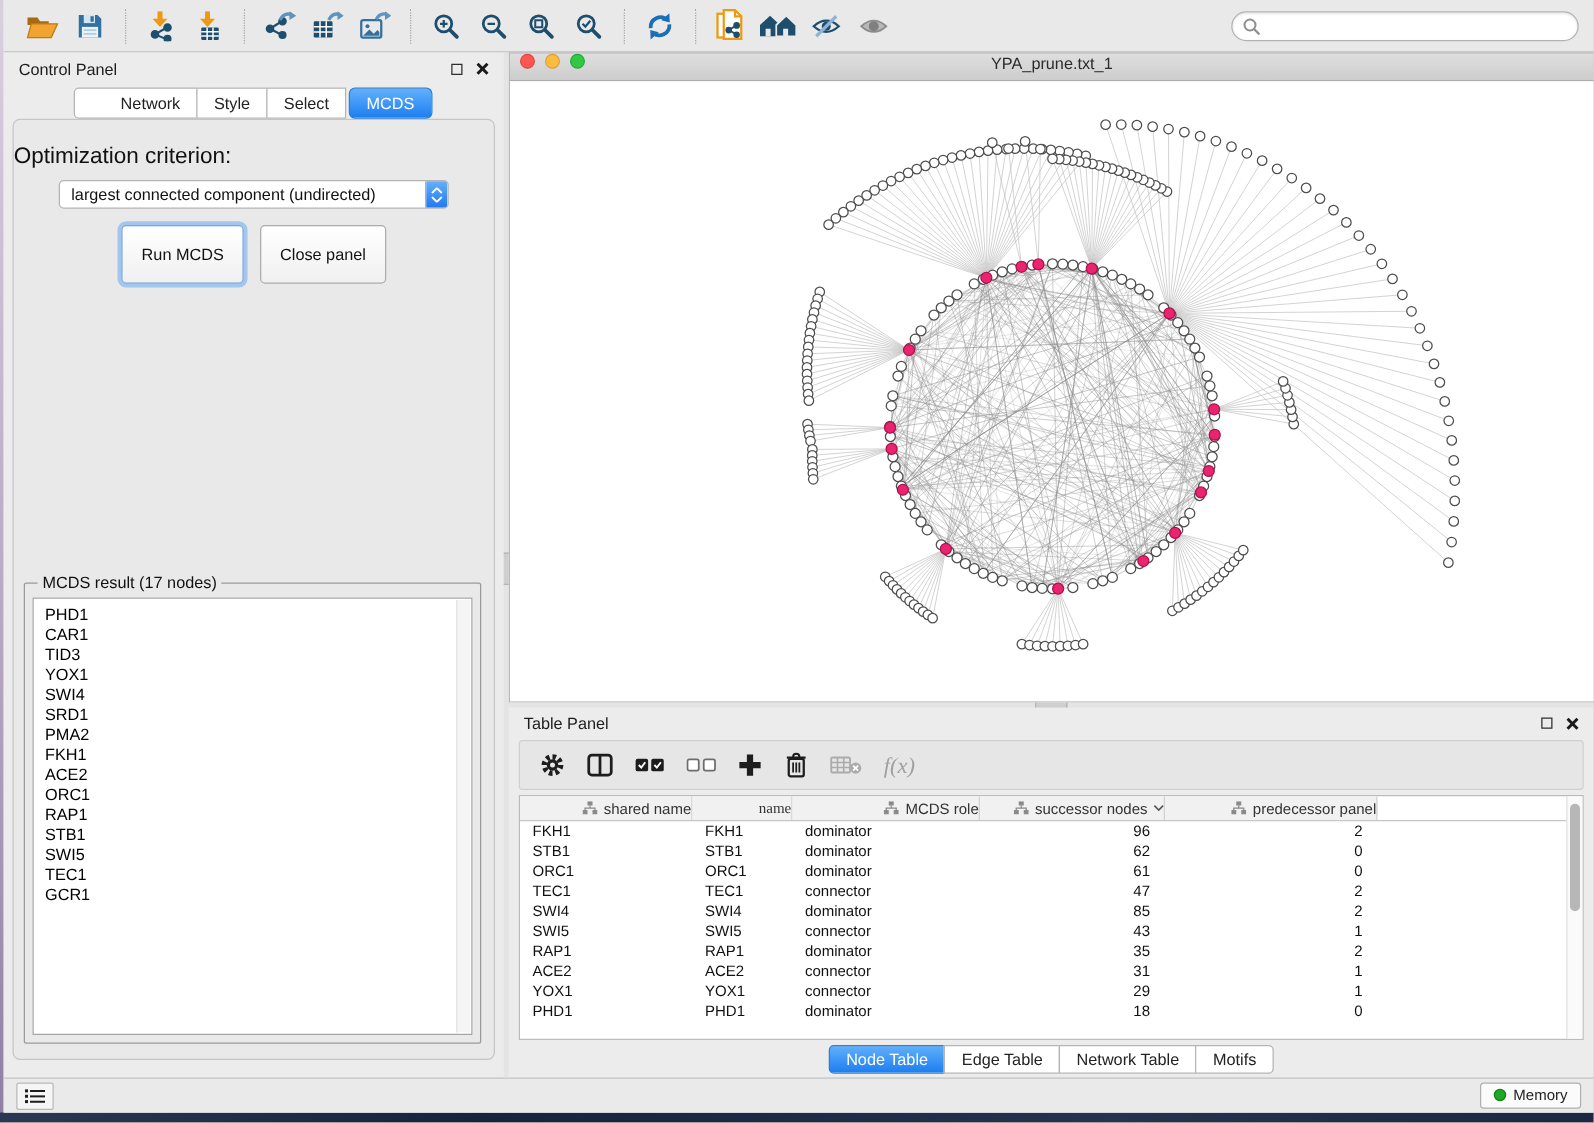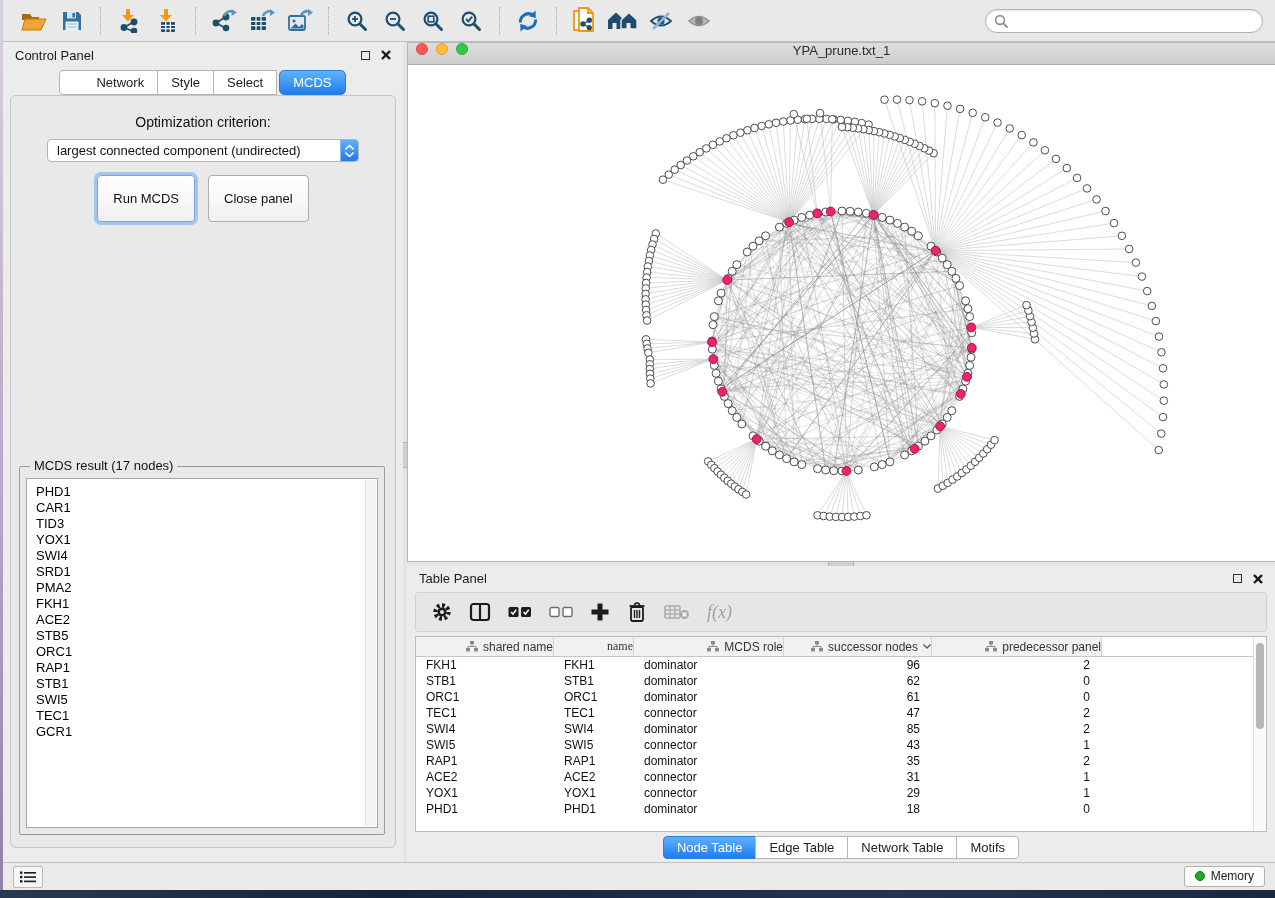--- a/index.html
+++ b/index.html
@@ -25,21 +25,21 @@
   .control-panel { width:400px; flex:0 0 400px; display:flex; flex-direction:column; background:#ececec; }
   .cp-header { height:26px; display:flex; align-items:center; padding:0 12px; }
   .panel-title { font-size:13px; color:#1c1c1c; }
   .win-btns { margin-left:auto; display:flex; align-items:center; gap:11px; }
   .win-float { width:9px; height:9px; border:1.6px solid #2e2e2e; display:inline-block; }
   .cp-tabs { height:27px; display:flex; justify-content:center; align-items:flex-end; }
   .cptab { background:#fff; border:1px solid #b4b4b4; font-size:13px; color:#222; padding:4px 13px 4px; margin-left:-1px; position:relative; }
   .cptab:first-child { border-radius:4px 0 0 4px;padding-left:36px; }
   .cptab.active { background:linear-gradient(#62b1fc,#1e7ef0); color:#fff; border:1px solid #2a7fd8; border-radius:5px; margin-left:2px; z-index:2; }
   .cp-body { flex:1; margin:0 7px 14px 7px; background:#e9e9e9; border:1px solid #c5c5c5; border-radius:6px; position:relative; min-height:0; }
-  .opt-label { text-align:center; margin-top:18px; font-size:14px; color:#111; }
+  .opt-label { text-align:left; margin-top:18px; font-size:18px; color:#111; }
   .opt-row { display:flex; justify-content:center; margin-top:9px; }
   .select { width:312px; height:23px; background:#fff; border:1px solid #b4b4b4; border-radius:4px; display:flex; align-items:center; font-size:13px; color:#111; padding-left:9px; overflow:hidden; }
   .stepper { margin-left:auto; width:18px; height:23px; background:linear-gradient(#66b2fd,#2076ee); border-left:1px solid #8fb7e0; display:flex; flex-direction:column; align-items:center; justify-content:center; gap:2px; border-radius:0 3px 3px 0; }
   .btn-row { display:flex; justify-content:center; gap:13px; margin-top:13px; }
   .btn { background:linear-gradient(#ffffff,#f0f0f0); border:1px solid #adadad; border-radius:4px; font-size:13px; color:#111; padding:15px 15px; }
   .btn.focused { box-shadow:0 0 0 3px rgba(108,168,240,.55); border-color:#74a7e0; }
   .result-group { position:absolute; left:8px; right:10px; top:370px; bottom:12px; border:1px solid #9a9a9a; border-radius:2px; }
   .result-legend { position:absolute; top:-9px; left:10px; background:#e9e9e9; padding:0 4px; font-size:13px; color:#111; }
   .result-list { position:absolute; left:6px; right:6px; top:11px; bottom:6px; background:#fff; border:1px solid #a6a6a6; font-size:13px; line-height:16px; color:#000; padding:5px 0 0 9px; overflow:hidden; }
   .result-scroll { position:absolute; right:1px; top:1px; bottom:1px; width:11px; background:#f5f5f5; border-left:1px solid #e2e2e2; }
@@ -302,21 +302,20 @@
               <div class="result-scroll"></div>
             <div>PHD1</div>
                 <div>CAR1</div>
                 <div>TID3</div>
                 <div>YOX1</div>
                 <div>SWI4</div>
                 <div>SRD1</div>
                 <div>PMA2</div>
                 <div>FKH1</div>
                 <div>ACE2</div>
-                <div>STB5</div>
                 <div>ORC1</div>
                 <div>RAP1</div>
                 <div>STB1</div>
                 <div>SWI5</div>
                 <div>TEC1</div>
                 <div>GCR1</div>
               </div>
           </div>
         </div>
       </div>

